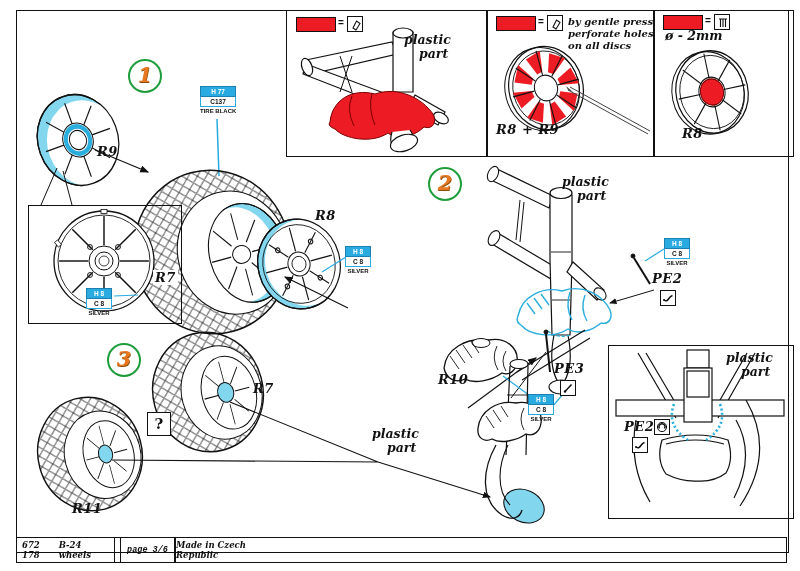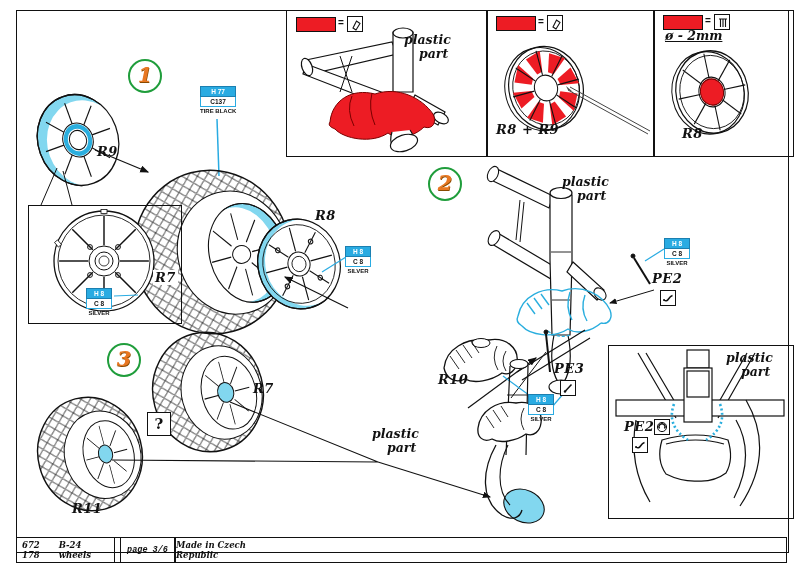--- a/index.html
+++ b/index.html
@@ -299,22 +299,27 @@
   <div class="swatch" style="left:663px;top:15px;"></div>
   <span class="eq" style="left:705px;top:15px;">=</span>
   <div class="iconbox" style="left:714px;top:14px;">
     <svg width="13" height="13">
         <path d="M4.5,3 L4.5,11 M7,3 L7,11 M9.5,3 L9.5,11 M3,3 L11,3" stroke="#111" fill="none" stroke-width="1.1"></path>
       </svg>
   </div>
 
   <span class="scr" style="left:404px;top:32px;">plastic</span>
   <span class="scr" style="left:419px;top:46px;">part</span>
+  <div class="note" style="left:568px;top:16px;">
+    <div>by gentle press</div>
+    <div>perforate holes</div>
+    <div>on all discs</div>
+  </div>
   <span class="lbl" style="left:496px;top:122px;">R8 + R9</span>
-  <span class="scr" style="left:665px;top:28px;text-decoration:underline;">ø - 2mm</span>
+  <span class="scr" style="left:665px;top:28px;">ø - 2mm</span>
   <span class="lbl" style="left:682px;top:126px;">R8</span>
 
   <div class="stepnum" style="left:128px;top:59px;">
     <span>1</span></div>
   <div class="stepnum" style="left:428px;top:167px;">
     <span>2</span></div>
   <div class="stepnum" style="left:107px;top:343px;">
     <span>3</span></div>
 
   <span class="lbl" style="left:97px;top:120px;margin-top:24px;">R9</span>

